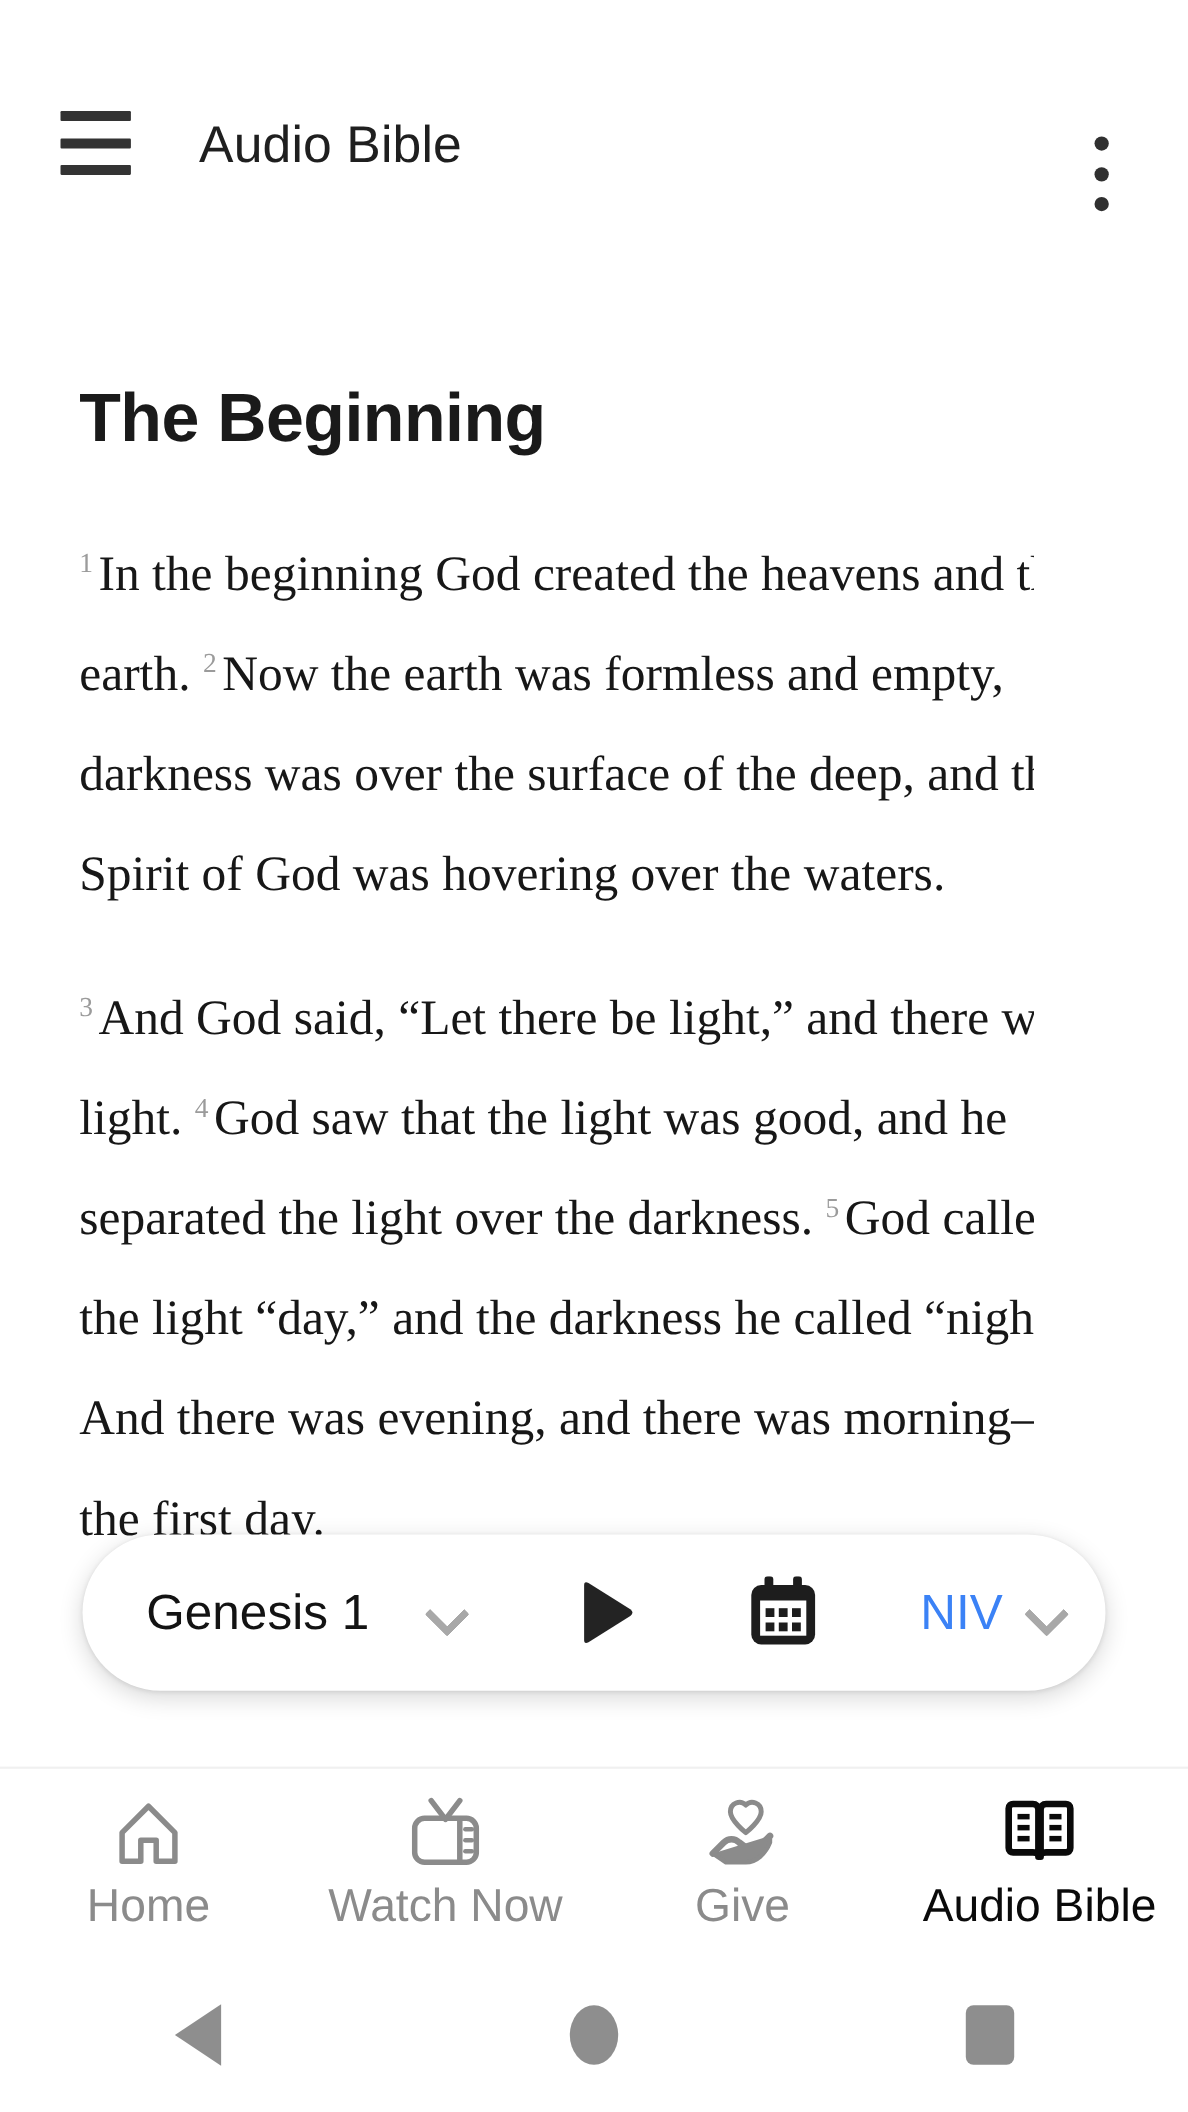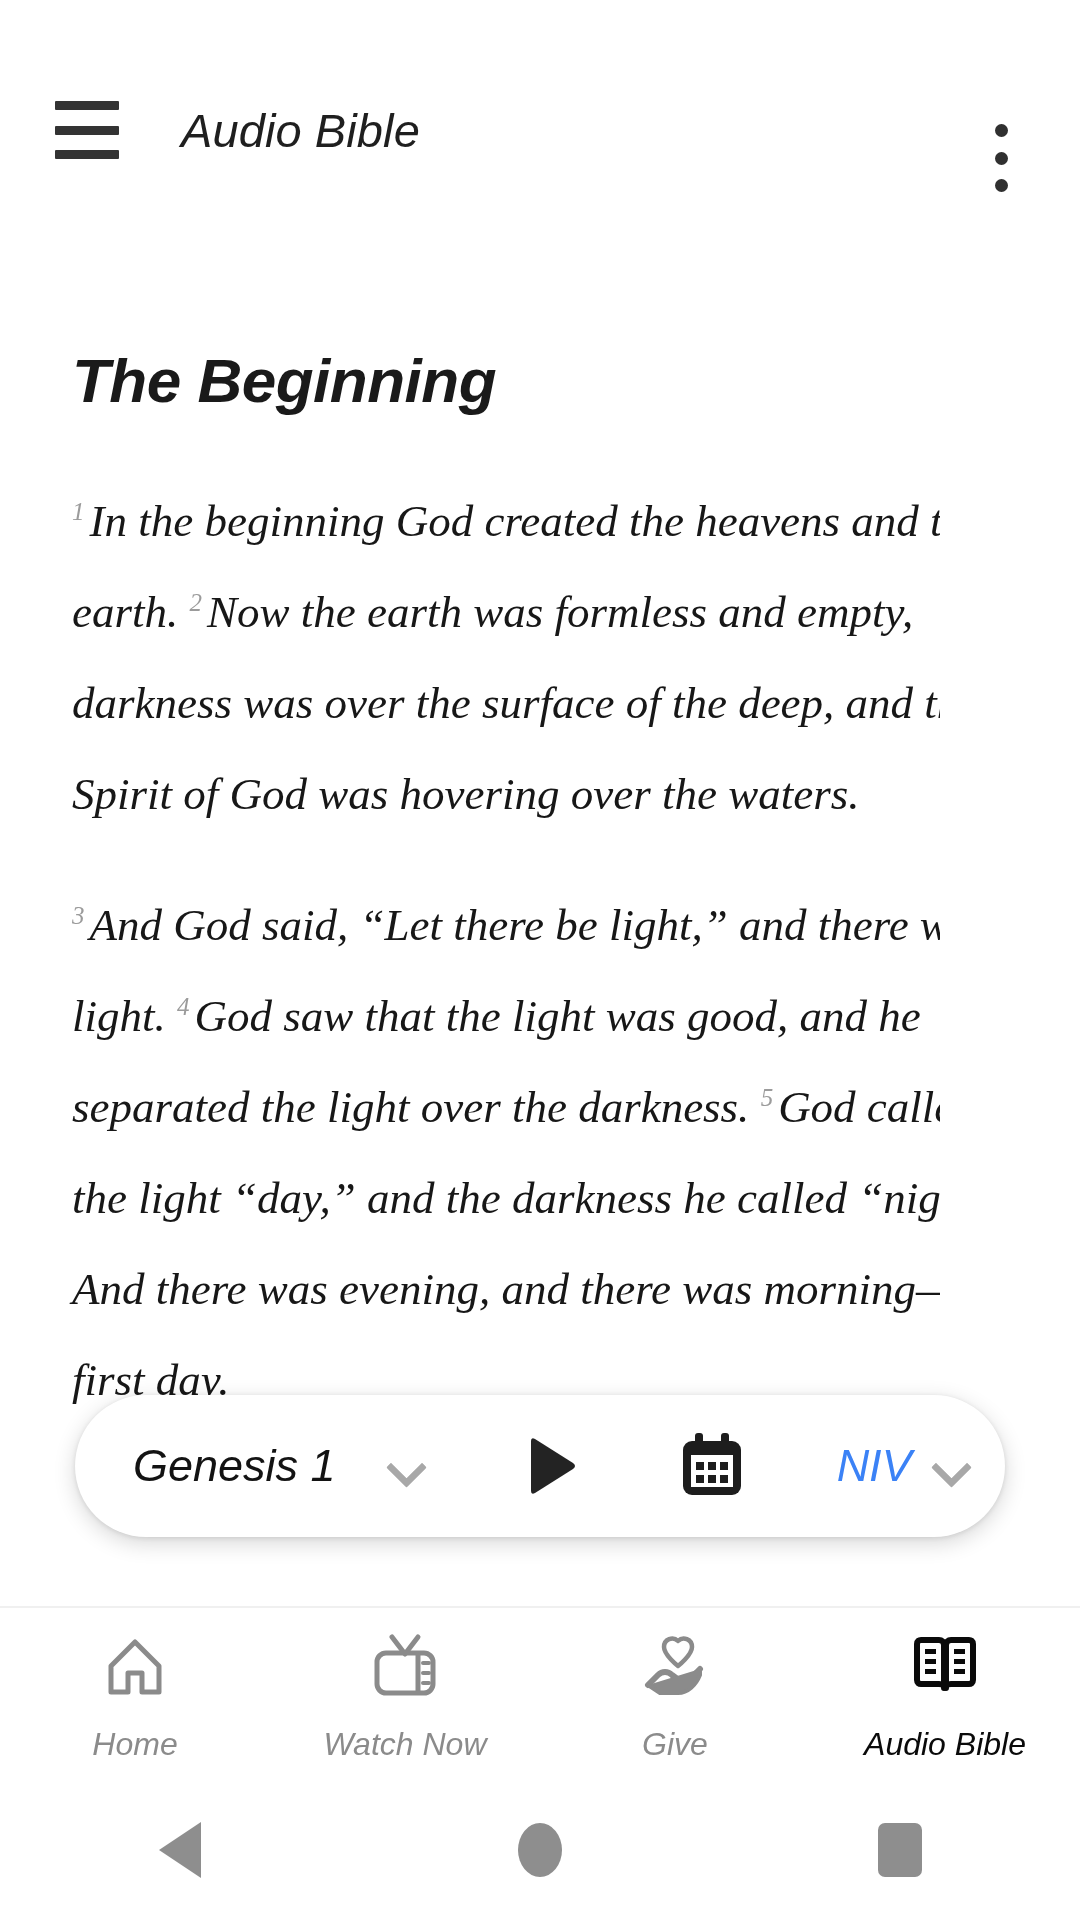--- a/index.html
+++ b/index.html
@@ -2,21 +2,21 @@
 <html><head>
 <meta charset="utf-8">
 <style>
   * { margin:0; padding:0; box-sizing:border-box; }
   html, body {
     width:1080px; height:1920px;
     background:#ffffff;
     font-family:"Liberation Sans", sans-serif;
     overflow:hidden;
   }
-  #app { position:relative; width:1080px; height:1920px; background:#fff;font-style:italic; }
+  #app { position:relative; width:1080px; height:1920px; background:#fff; }
 
   
   .appbar {
     position:absolute; top:0; left:0; width:1080px; height:260px;
     display:flex; align-items:center; background:#fff;
   }
   .hamburger {
     margin-left:55px; width:64px; height:58px;
     display:flex; flex-direction:column; justify-content:space-between;
     cursor:pointer;
@@ -107,21 +107,21 @@
     position:absolute; left:0; top:1606px; width:1080px; height:174px;
     background:#ffffff; border-top:2px solid #f0f0f0;
     display:flex; align-items:flex-start;
   }
   .tab {
     flex:1; display:flex; flex-direction:column; align-items:center;
     padding-top:22px; cursor:pointer;
   }
   .tab-icon { height:72px; display:flex; align-items:center; justify-content:center; }
   .tab-label {
-    margin-top:24px; font-size:32px; color:#8b8b8b;
+    margin-top:6px; font-size:42px; color:#8b8b8b;
     font-family:"Liberation Sans", sans-serif; white-space:nowrap;
   }
   .tab.active .tab-label { color:#0a0a0a; font-weight:normal; }
 
   
   .sysnav {
     position:absolute; left:0; top:1780px; width:1080px; height:140px;
     background:#ffffff; display:flex; align-items:center; justify-content:space-around;
   }
   .sysnav-item { width:120px; height:80px; display:flex; align-items:center; justify-content:center; cursor:pointer; }

